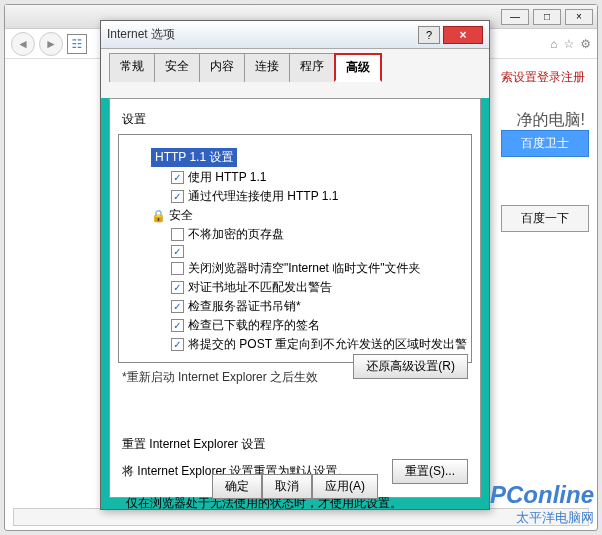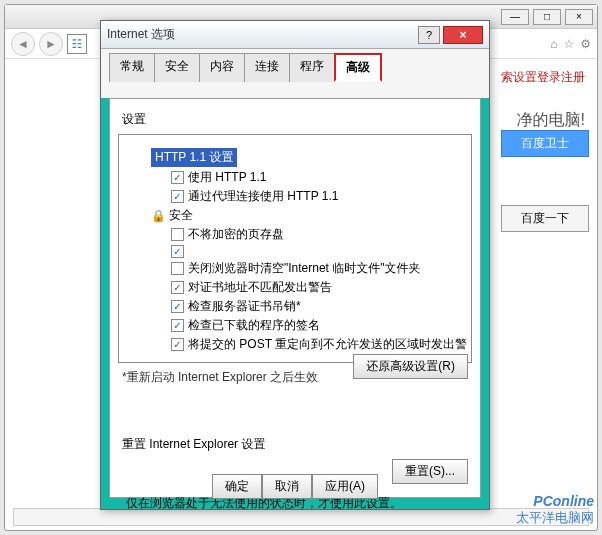--- a/index.html
+++ b/index.html
@@ -35,21 +35,21 @@
 .lock-icon{width:14px;height:14px;margin-right:4px;color:#d4a020}
 .note{margin:6px 4px;color:#333}
 .btn{padding:3px 12px;border:1px solid #888;background:linear-gradient(#fff,#e0e0e0);cursor:pointer}
 .restore-btn{position:absolute;right:12px;top:255px}
 .reset-section{margin-top:50px;padding:0 4px}
 .reset-row{display:flex;align-items:center;gap:8px;margin:6px 0}
 .reset-btn{margin-left:auto}
 .hint{margin:10px 4px;line-height:1.5}
 .dlg-footer{position:absolute;bottom:10px;left:0;right:0;display:flex;justify-content:center;}
 .logo{position:absolute;right:8px;bottom:8px;text-align:right}
-.logo-main{color:#4080d0;font-size:14px;font-style:italic;font-weight:bold}
+.logo-main{color:#4080d0;font-size:24px;font-style:italic;font-weight:bold}
 .logo-sub{color:#4080d0;font-size:13px}
 .status-bar{position:absolute;bottom:4px;left:8px;right:8px;height:18px;border:1px solid #ccc;background:#f5f5f5}
 .side-text{position:absolute;right:12px;top:105px;color:#555;font-size:16px}
 .top-right-links{position:absolute;right:12px;top:64px;display:flex;gap:0;color:#b91c1c;font-size:12px}
 </style>
 </head>
 <body>
 
 <div class="browser-window">
   <div class="title-bar">
@@ -143,20 +143,21 @@
           <span class="cb checked"></span>
           <span>将提交的 POST 重定向到不允许发送的区域时发出警</span>
         </div>
 
     </div>
     <div class="note">*重新启动 Internet Explorer 之后生效</div>
     <button class="btn restore-btn">还原高级设置(R)</button>
     <div class="reset-section">
       <div>重置 Internet Explorer 设置</div>
       <div class="reset-row">
+        <span>将 Internet Explorer 设置重置为默认设置。</span>
         <button class="btn reset-btn">重置(S)...</button>
       </div>
       <div class="hint">仅在浏览器处于无法使用的状态时，才使用此设置。</div>
     </div>
   </div>
   <div class="dlg-footer">
     <button class="btn">确定</button>
     <button class="btn">取消</button>
     <button class="btn">应用(A)</button>
   </div>

